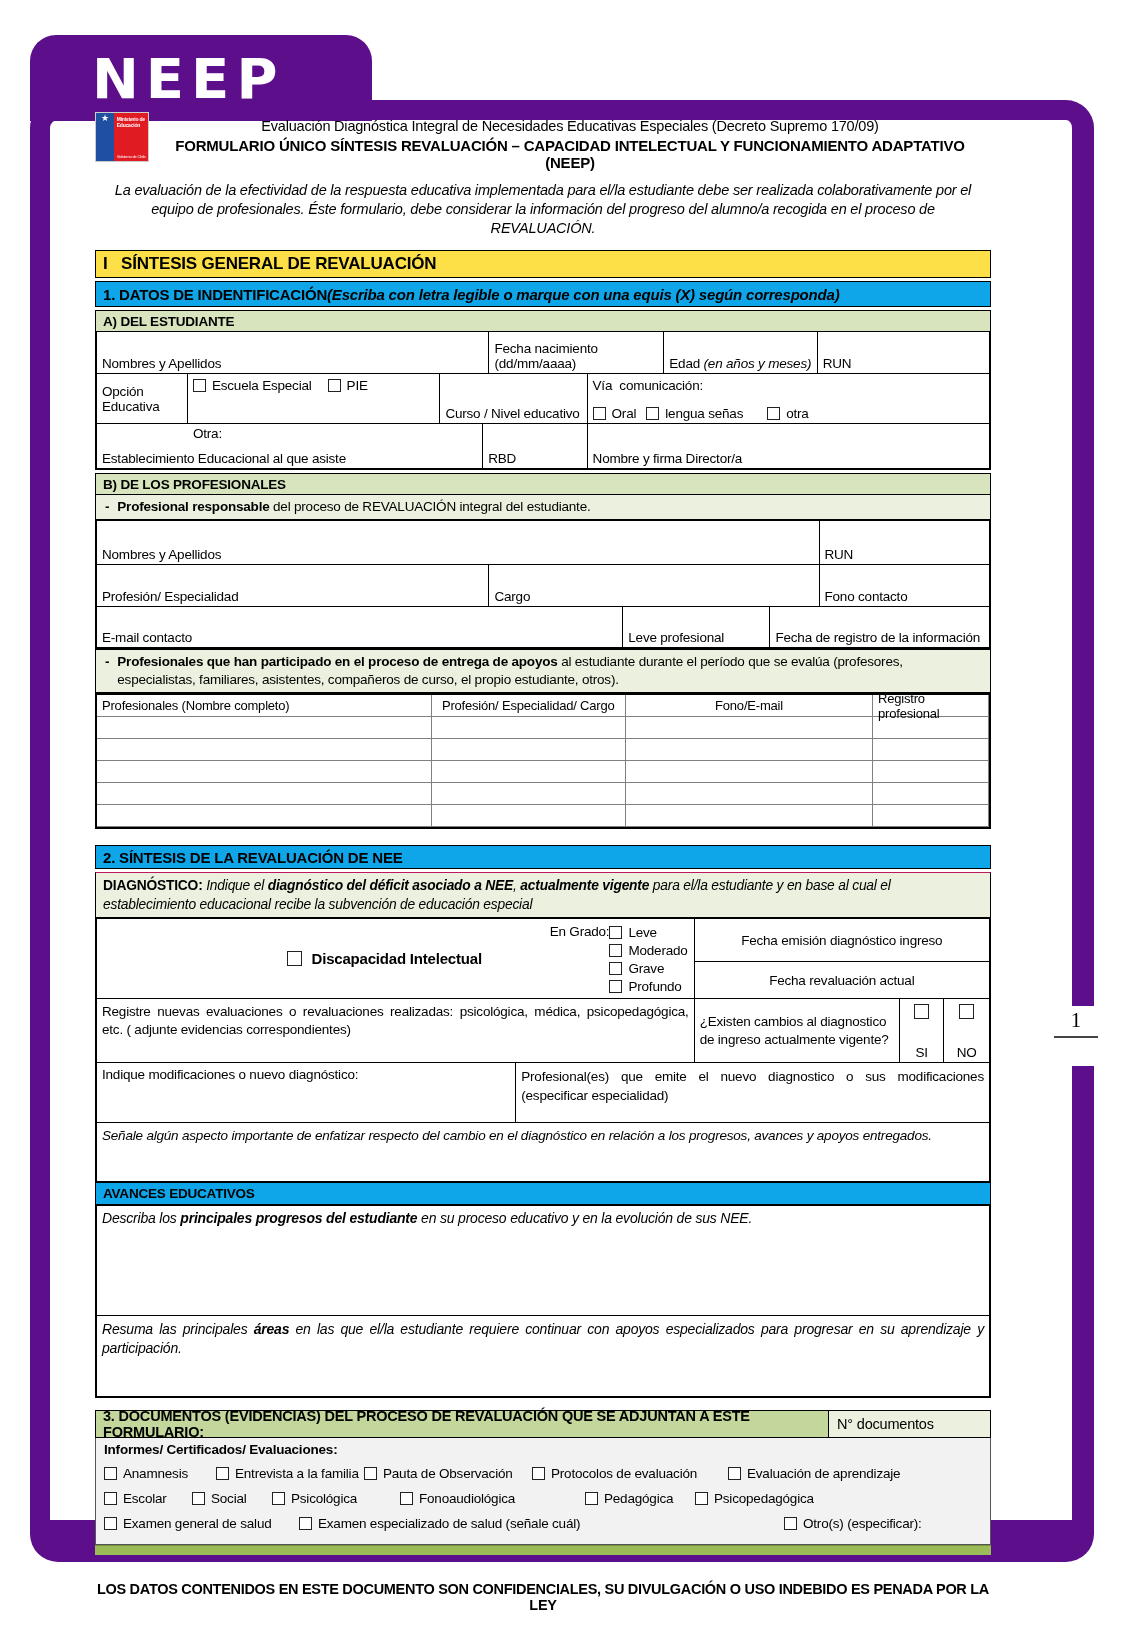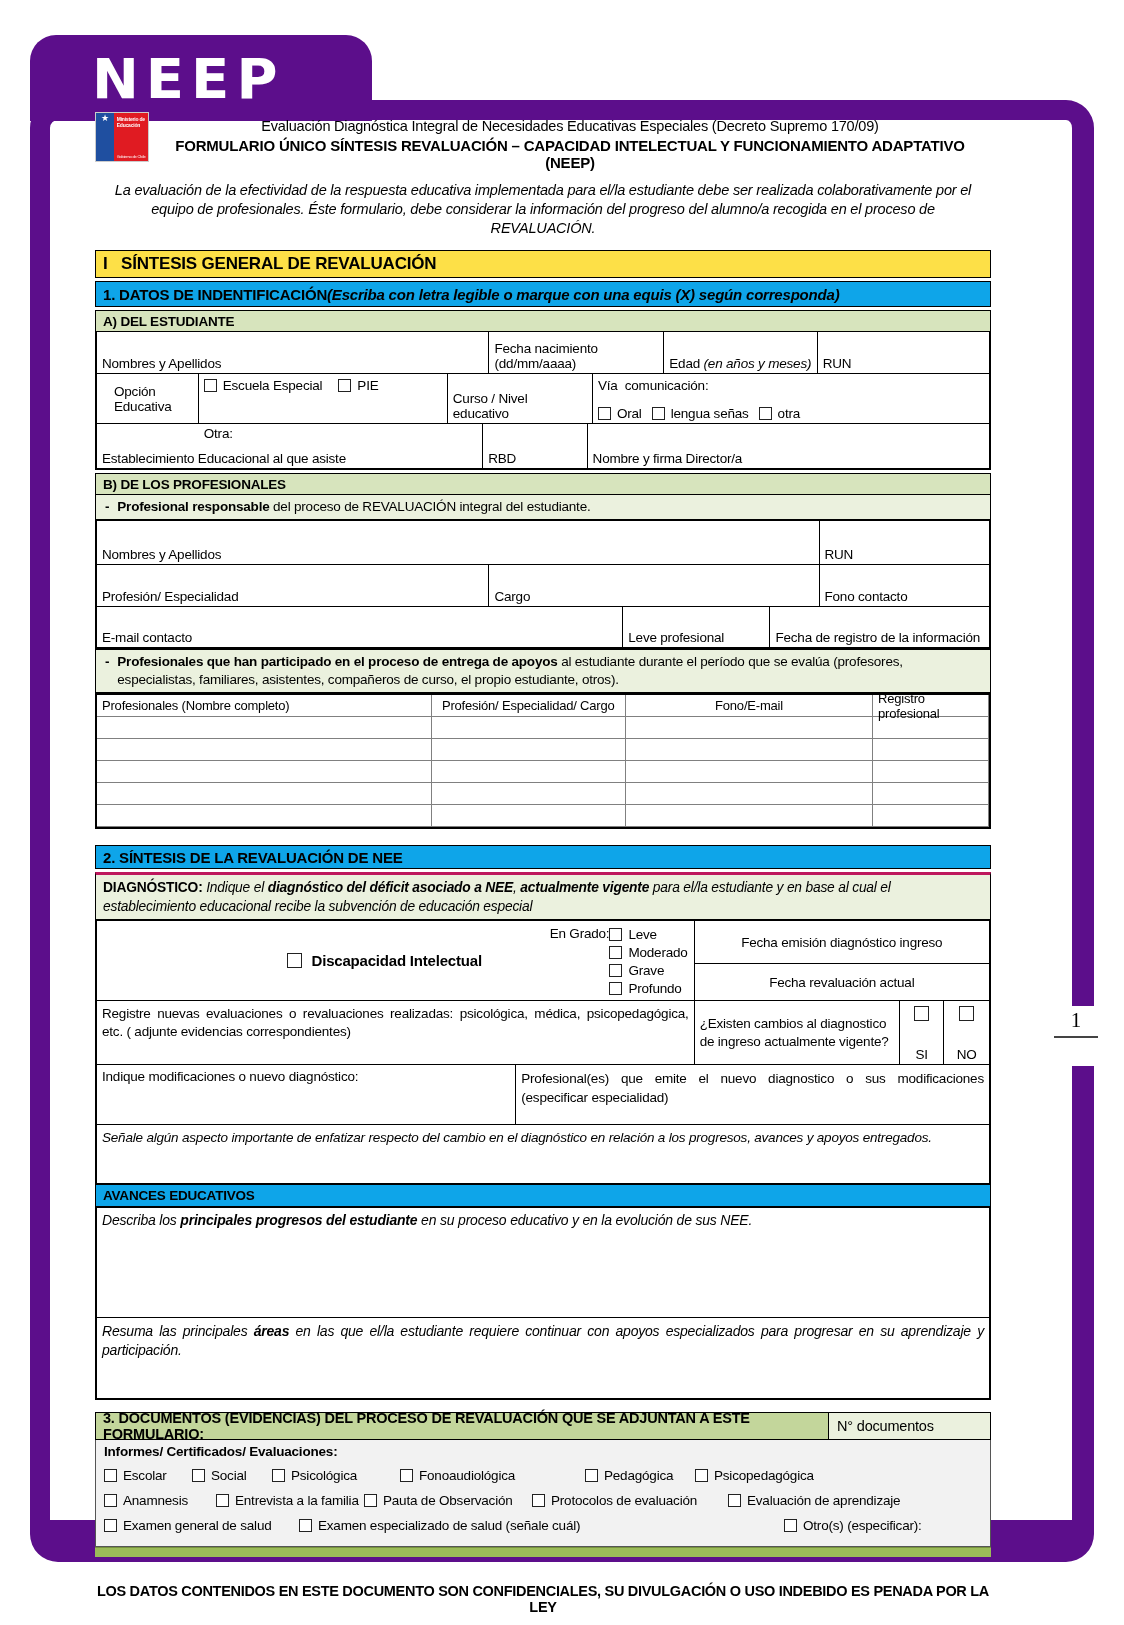--- a/index.html
+++ b/index.html
@@ -155,21 +155,21 @@
         <div class="cell w-fn">
             <span>Fecha nacimiento (dd/mm/aaaa)</span>
           </div>
         <div class="cell w-ed">
             <span><span>Edad </span><span class="it">(en años y meses)</span></span>
           </div>
         <div class="cell w-run">
             <span>RUN</span>
           </div>
       </div>
-      <div class="trow" style="height:50px;padding-left:12px;">
+      <div class="trow" style="height:50px;">
         <div class="cell w-op" style="justify-content:center;">
           <span>Opción</span>
             <span>Educativa</span>
         </div>
         <div class="cell w-esc" style="justify-content:space-between;padding-top:4px;">
           <div class="cbline">
             <span class="cb"></span>
             <span style="margin-right:16px;">Escuela Especial</span>
             <span class="cb"></span>
             <span>PIE</span>
@@ -178,21 +178,21 @@
         </div>
         <div class="cell w-cur">
             <span>Curso / Nivel educativo</span>
           </div>
         <div class="cell w-via" style="justify-content:space-between;padding-top:4px;">
           <div class="pre">Vía  comunicación:</div>
           <div class="cbline">
             <span class="cb"></span>
             <span style="margin-right:10px;">Oral</span>
             <span class="cb"></span>
-            <span style="margin-right:10px;">lengua señas</span>
+            <span style="margin-right:24px;">lengua señas</span>
             <span class="cb"></span>
             <span>otra</span>
           </div>
         </div>
       </div>
       <div class="trow" style="height:44px;">
         <div class="cell w-est">
             <span>Establecimiento Educacional al que asiste</span>
           </div>
         <div class="cell w-rbd">
@@ -285,21 +285,21 @@
           <div class="cell w-t2"></div>
           <div class="cell w-t3"></div>
           <div class="cell w-t4"></div>
         </div>
     </div>
 
     <div style="height:16px;"></div>
 
     <div class="bar mid bar-num" style="height:24px;">2. SÍNTESIS DE LA REVALUACIÓN DE NEE</div>
     <div class="gap3"></div>
-    <div class="note diag-note" style="border-top:3px solid #be185d;">
+    <div class="note diag-note" style="border-top:1px solid #be185d;">
       <span class="b">DIAGNÓSTICO:  </span><span class="it">Indique el </span><span class="it b">diagnóstico del déficit asociado a NEE</span><span class="it">, </span><span class="it b">actualmente  vigente</span><span class="it"> para el/la estudiante y en base al cual el establecimiento educacional recibe la subvención de educación especial</span>
     </div>
 
     <div class="tbl">
       <div class="trow" style="height:80px;">
         <div class="cell w-dg" style="flex-direction:row;align-items:stretch;padding:4px 6px;">
           <div style="display:flex;align-items:center;width:45%;">
             <span class="cb" style="width:15px;height:15px;margin-right:10px;"></span>
             <span class="b" style="font-size:15px;">Discapacidad Intelectual</span>
           </div>
@@ -381,20 +381,42 @@
 
     <div style="height:12px;"></div>
 
     <div class="s3row">
       <div class="s3t">3. DOCUMENTOS (EVIDENCIAS)  DEL PROCESO DE REVALUACIÓN QUE SE ADJUNTAN A ESTE FORMULARIO:</div>
       <div class="s3n">N° documentos</div>
     </div>
     <div class="docs">
       <div class="title">Informes/ Certificados/ Evaluaciones:</div>
       <div class="docrow">
+        <label class="cbi r1a">
+            <span class="cb"></span>
+            <span>Anamnesis</span>
+          </label>
+        <label class="cbi r1b">
+            <span class="cb"></span>
+            <span>Entrevista a la familia</span>
+          </label>
+        <label class="cbi r1c">
+            <span class="cb"></span>
+            <span>Pauta de Observación</span>
+          </label>
+        <label class="cbi r1d">
+            <span class="cb"></span>
+            <span>Protocolos de evaluación</span>
+          </label>
+        <label class="cbi">
+            <span class="cb"></span>
+            <span>Evaluación de aprendizaje</span>
+          </label>
+      </div>
+      <div class="docrow">
         <label class="cbi r2a">
             <span class="cb"></span>
             <span>Escolar</span>
           </label>
         <label class="cbi r2b">
             <span class="cb"></span>
             <span>Social</span>
           </label>
         <label class="cbi r2c">
             <span class="cb"></span>
@@ -404,42 +426,20 @@
             <span class="cb"></span>
             <span>Fonoaudiológica</span>
           </label>
         <label class="cbi r2e">
             <span class="cb"></span>
             <span>Pedagógica</span>
           </label>
         <label class="cbi">
             <span class="cb"></span>
             <span>Psicopedagógica</span>
-          </label>
-      </div>
-      <div class="docrow">
-        <label class="cbi r1a">
-            <span class="cb"></span>
-            <span>Anamnesis</span>
-          </label>
-        <label class="cbi r1b">
-            <span class="cb"></span>
-            <span>Entrevista a la familia</span>
-          </label>
-        <label class="cbi r1c">
-            <span class="cb"></span>
-            <span>Pauta de Observación</span>
-          </label>
-        <label class="cbi r1d">
-            <span class="cb"></span>
-            <span>Protocolos de evaluación</span>
-          </label>
-        <label class="cbi">
-            <span class="cb"></span>
-            <span>Evaluación de aprendizaje</span>
           </label>
       </div>
       <div class="docrow">
         <label class="cbi r3a">
             <span class="cb"></span>
             <span>Examen general de salud</span>
           </label>
         <label class="cbi r3b">
             <span class="cb"></span>
             <span>Examen especializado de salud (señale cuál)</span>

